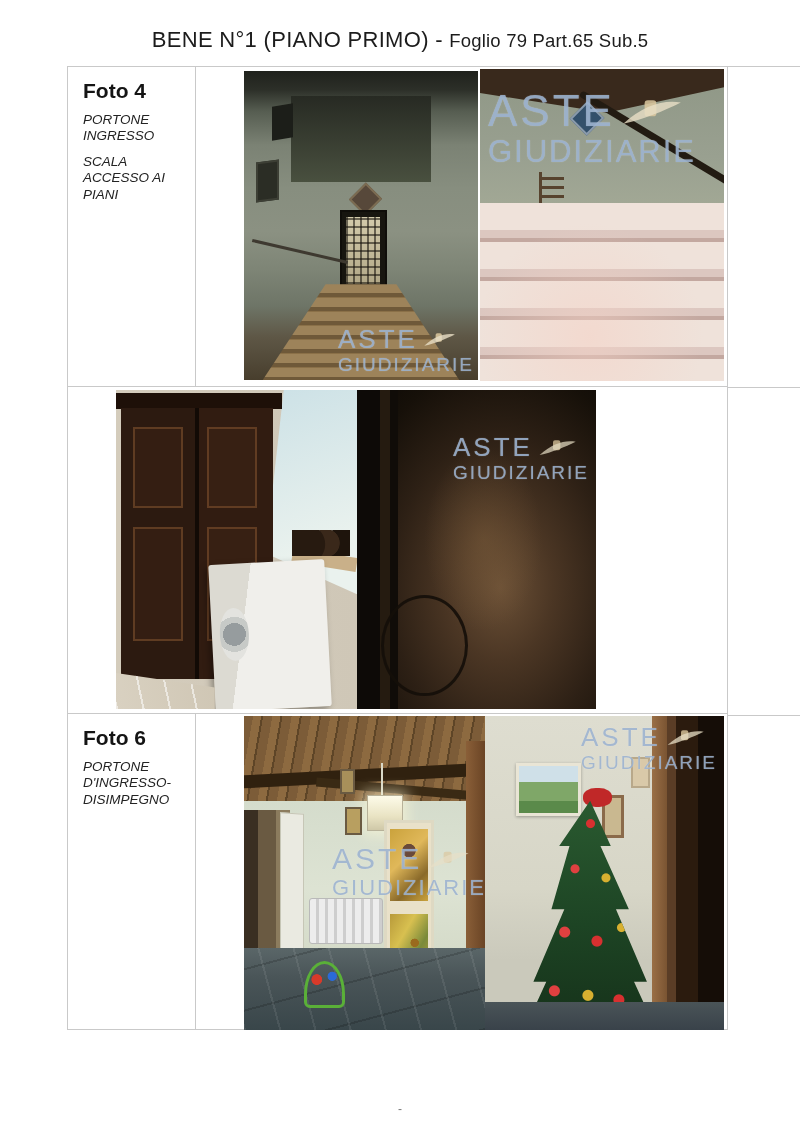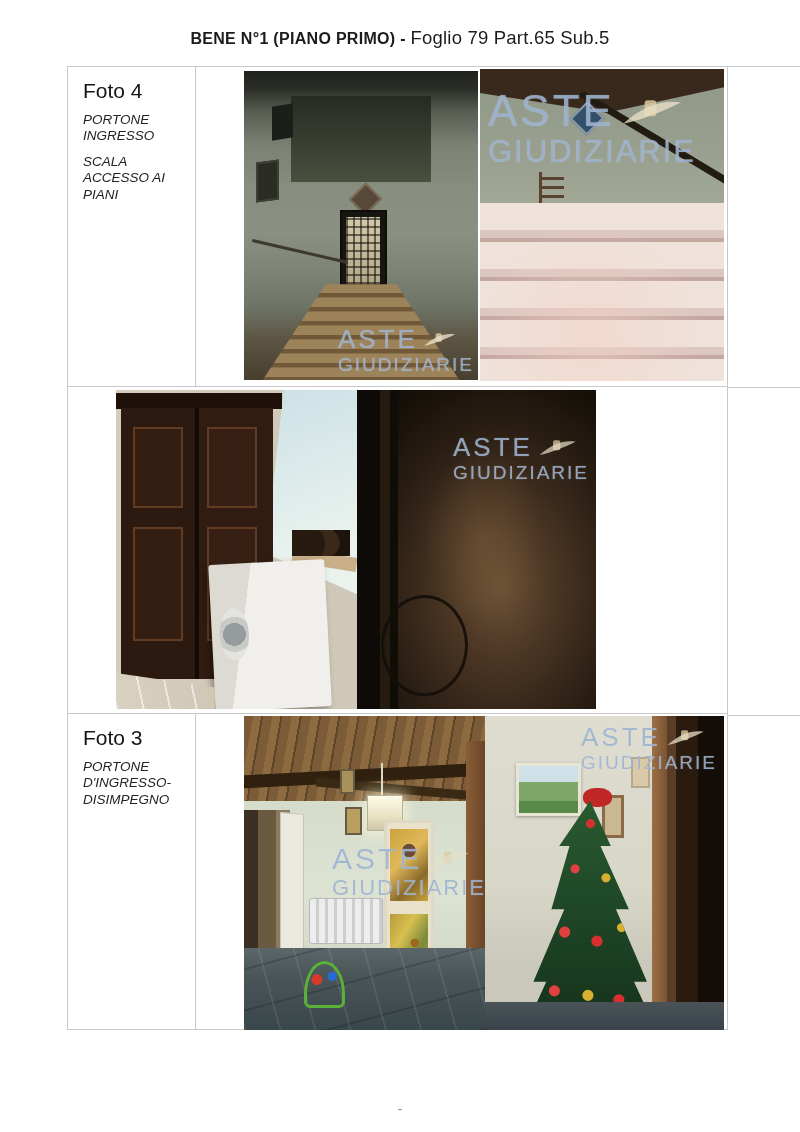--- a/index.html
+++ b/index.html
@@ -1,28 +1,28 @@
 <!DOCTYPE html>
 <html><head>
 <meta charset="utf-8">
 <style>
   html,body{margin:0;padding:0;background:#fff;}
   .page{position:relative;width:800px;height:1132px;background:#fff;overflow:hidden;
         font-family:"Liberation Sans",sans-serif;}
   
   .title{position:absolute;top:27px;left:0;width:100%;text-align:center;color:#1c1c1c;white-space:nowrap;}
-  .title .t1{font-size:16px;letter-spacing:.3px;font-weight:bold;}
+  .title .t1{font-size:22px;letter-spacing:.3px;}
   .title .t2{font-size:18.5px;letter-spacing:.2px;}
   
   .grid{position:absolute;left:67px;top:66px;width:661px;height:964px;border:1px solid #c9c9c9;box-sizing:border-box;background:#fff;}
   .row{display:flex;box-sizing:border-box;border-bottom:1px solid #c9c9c9;}
   .row:last-child{border-bottom:none;}
   .r1{height:320px;} .r2{height:327px;} .r3{height:315px;}
   .labelcell{width:128px;box-sizing:border-box;border-right:1px solid #c9c9c9;padding:12px 8px 0 15px;}
-  .fotolabel{font-size:21px;color:#141414;margin-bottom:9px;}
+  .fotolabel{font-size:21px;color:#141414;margin-bottom:9px;font-weight:bold;}
   .caption{font-style:italic;font-size:13.5px;line-height:1.22;color:#232323;margin-bottom:9px;}
   .pane{flex:1;position:relative;}
   .photo{position:absolute;overflow:hidden;background:#888;margin-left:48px;}
   .s{position:absolute;}
   .edgeline{position:absolute;width:72px;height:1px;background:#c9c9c9;left:728px;}
   
   .aste{position:absolute;z-index:3;color:rgba(148,172,204,.82);text-shadow:0 0 1px rgba(255,255,255,.45);line-height:1;}
   .aste .l1{letter-spacing:3px;}
   .aste .l2{display:block;letter-spacing:2px;margin-top:3px;}
   .aste-big .l1{font-size:44px;} .aste-big .l2{font-size:31px;}
@@ -235,21 +235,21 @@
                 </svg>
             </div>
             <span class="l2">GIUDIZIARIE</span>
           </div>
         </div>
       </div>
     </div>
 
     <div class="row r3">
       <div class="labelcell">
-        <div class="fotolabel">Foto 3</div>
+        <div class="fotolabel">Foto 6</div>
         <div class="caption">PORTONE D'INGRESSO-DISIMPEGNO</div>
       </div>
       <div class="pane">
 
         <div class="photo ph5" style="left:0;top:2px;width:241px;height:314px;">
           <div class="s ph5-ceil"></div>
           <div class="s ph5-beam"></div>
           <div class="s ph5-beam2"></div>
           <div class="s ph5-cord"></div>
           <div class="s ph5-lamp"></div>

